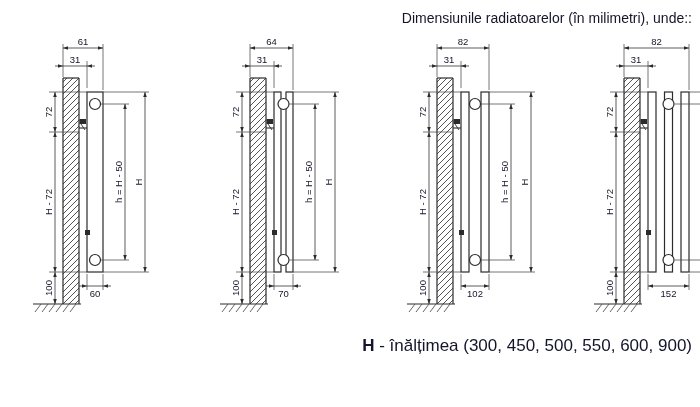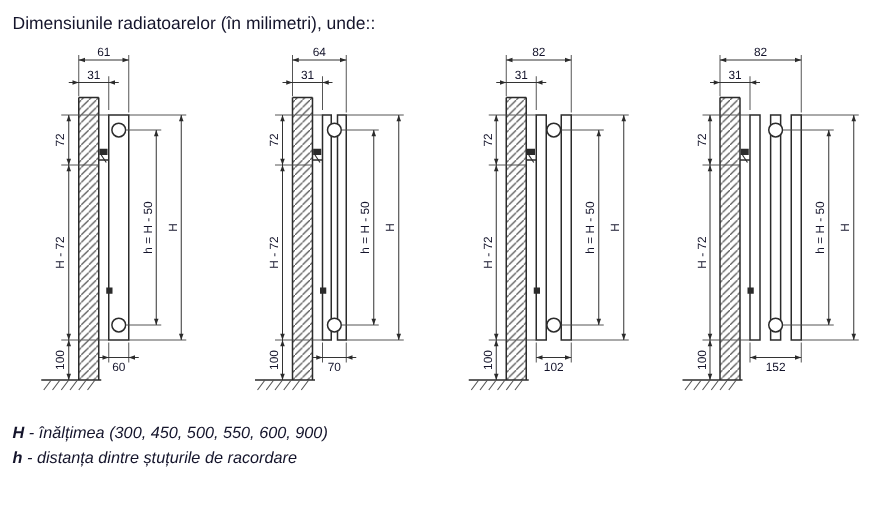--- a/index.html
+++ b/index.html
@@ -1,25 +1,25 @@
 <!DOCTYPE html>
 <html><head>
 <meta charset="utf-8">
 <style>
   html,body{margin:0;padding:0;background:#ffffff;}
   body{
     width:700px;height:407px;overflow:hidden;
     font-family:"Liberation Sans",sans-serif;color:#14142b;
   }
-  .page{padding:8px 8px 0 10px;}
+  .page{padding:8px 8px 0 10px;text-align:right;}
   .title{font-size:14px;margin:2px 0 6px 0;color:#14142b;}
-  .diagrams{display:flex;gap:3px;}
+  .diagrams{display:flex;gap:19px;}
   .diagram{flex:0 0 auto;width:168px;height:298px;display:block;}
   svg text{font-family:"Liberation Sans",sans-serif;fill:#14142b;}
-  .legend{margin-top:6px;font-size:13px;line-height:20px;color:#14142b;font-style:italic;}
+  .legend{margin-top:6px;font-size:17px;line-height:20px;color:#14142b;}
   .legend b{font-weight:700;}
 </style>
 </head>
 <body>
 
 <div class="page">
   <div class="title">Dimensiunile radiatoarelor (în milimetri), unde::</div>
 
   <div class="diagrams">
     <svg class="diagram" viewBox="0 0 166 298">
@@ -302,18 +302,14 @@
         <polygon points="117,254 112,252.2 112,255.8" fill="#2b2b2b"></polygon>
         <text x="96.5" y="264.5" text-anchor="middle" font-size="9.5">152</text>
       </svg>
   </div>
 
   <div class="legend">
     <div class="legend-line">
       <b>H</b>
       <span>- înălțimea (300, 450, 500, 550, 600, 900)</span>
     </div>
-    <div class="legend-line">
-      <b>h</b>
-      <span>- distanța dintre ștuțurile de racordare</span>
-    </div>
   </div>
 </div>
 
 </body></html>

